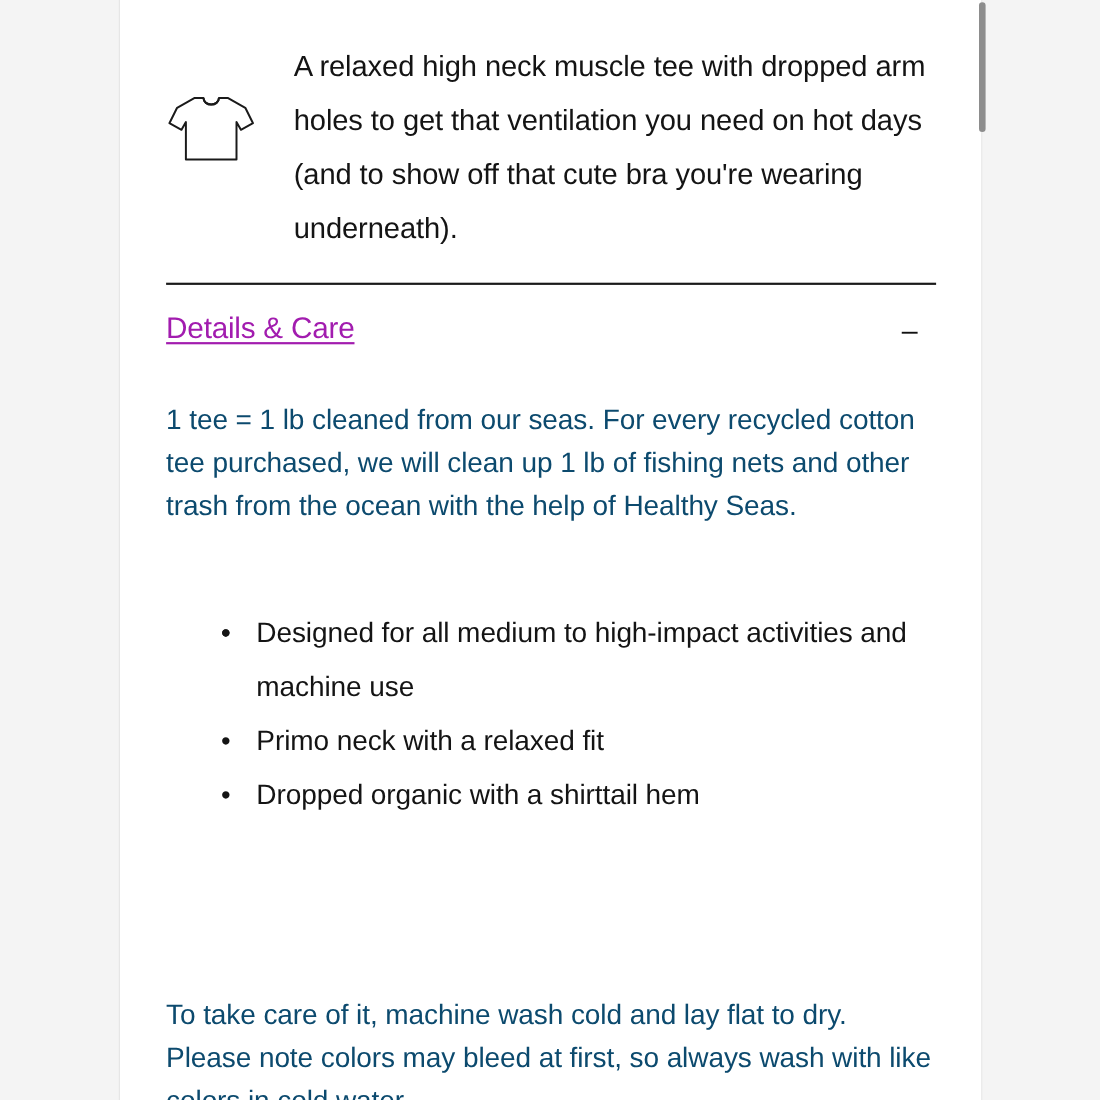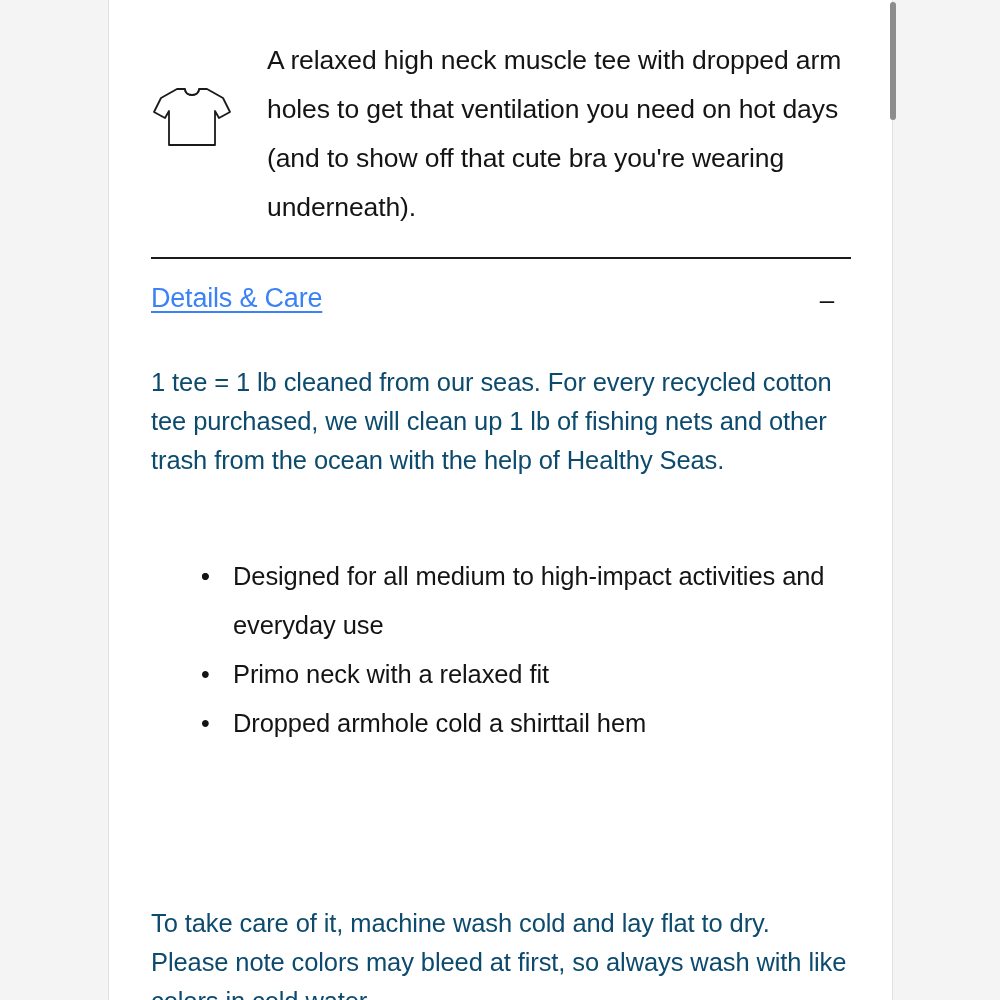--- a/index.html
+++ b/index.html
@@ -114,21 +114,21 @@
     left: 42px;
     top: 283px;
     width: 700px;
     height: 46px;
   }
   .accordion-title {
     position: absolute;
     left: 0;
     top: 0;
     font-size: 27px;
-    color: #3b82f6;
+    color: #a21caf;
     text-decoration: underline;
     text-underline-offset: 4px;
     letter-spacing: -0.2px;
   }
   .accordion-toggle {
     position: absolute;
     right: 10px;
     top: 2px;
     font-size: 26px;
     color: #111111;
@@ -206,29 +206,29 @@
     </div>
 
     <div class="para" id="para-intro">1 tee = 1 lb cleaned from our seas. For every recycled cotton tee purchased, we will clean up 1 lb of fishing nets and other trash from the ocean with the help of Healthy Seas.</div>
 
     <ul class="bullets">
       <li>
         <span class="dot">•</span>
       </li>
       <li>
         <span class="dot">•</span>
-        <span>Designed for all medium to high-impact activities and everyday use</span>
+        <span>Designed for all medium to high-impact activities and machine use</span>
       </li>
       <li>
         <span class="dot">•</span>
         <span>Primo neck with a relaxed fit</span>
       </li>
       <li>
         <span class="dot">•</span>
-        <span>Dropped armhole cold a shirttail hem</span>
+        <span>Dropped organic with a shirttail hem</span>
       </li>
     </ul>
 
     <div class="para" id="para-care">To take care of it, machine wash cold and lay flat to dry. Please note colors may bleed at first, so always wash with like colors in cold water.</div>
 
   </div>
 
   <div class="scrollbar-track"></div>
   <div class="scrollbar-thumb"></div>
 

